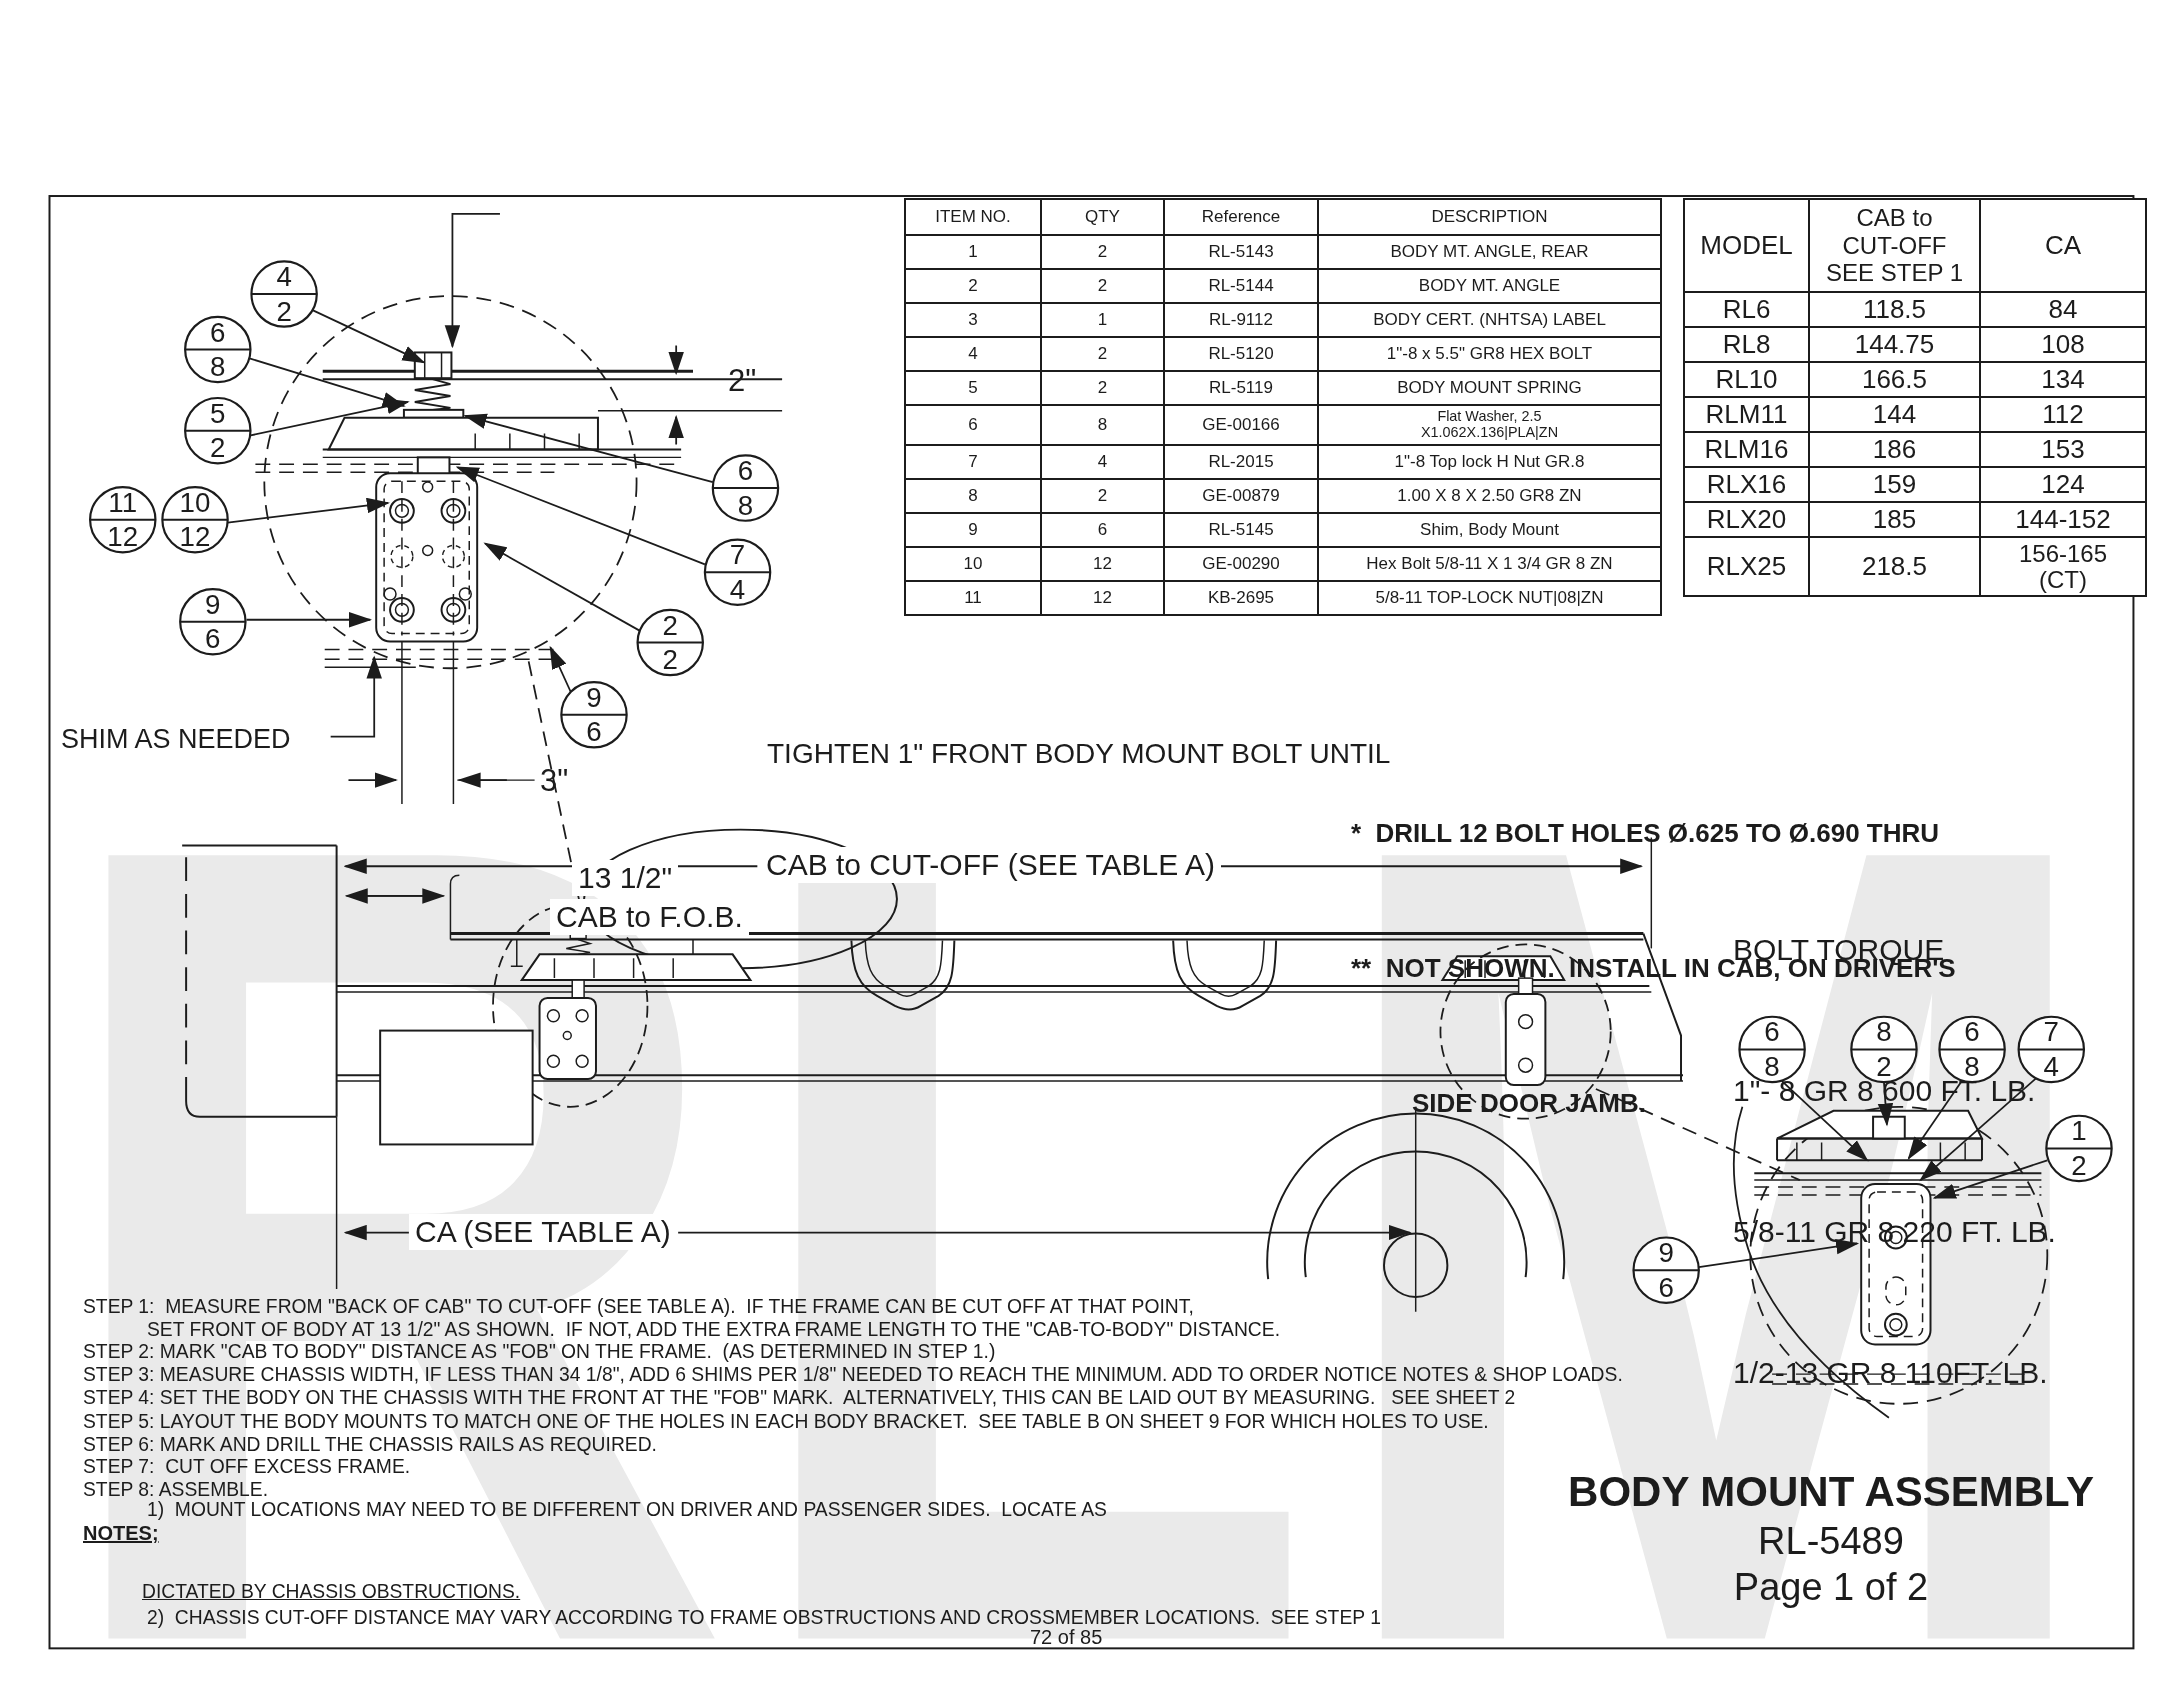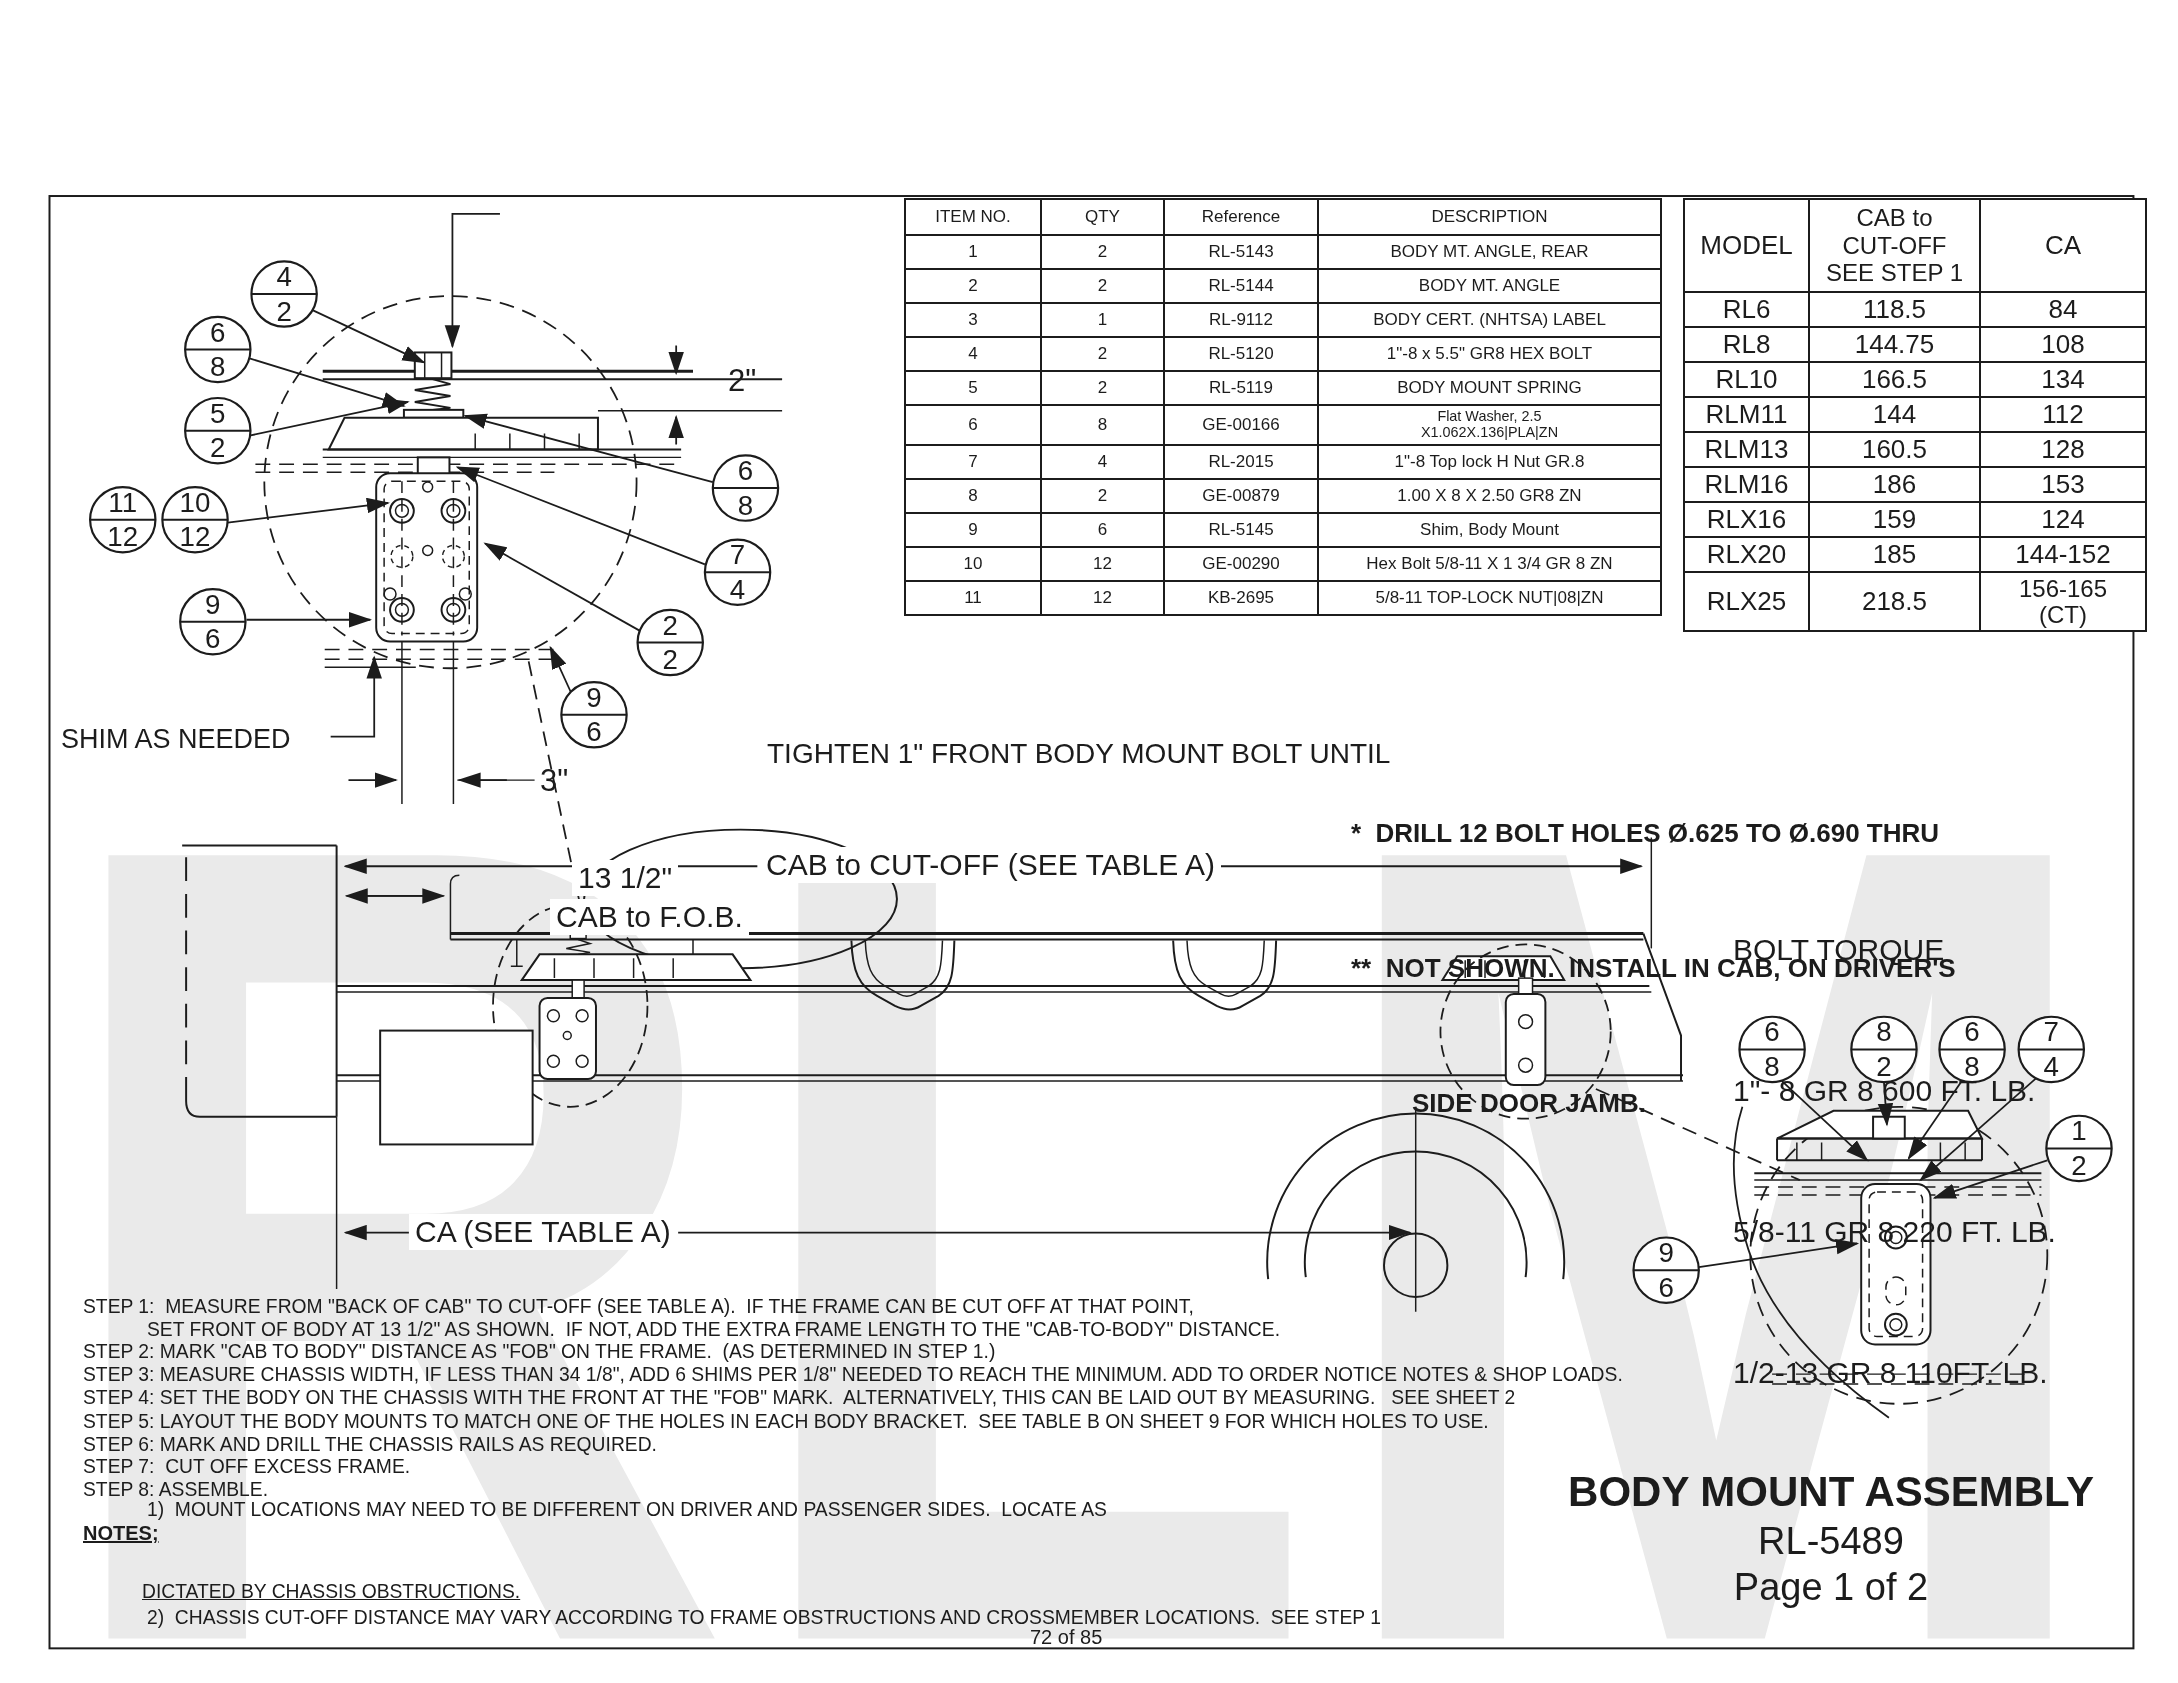--- a/index.html
+++ b/index.html
@@ -471,25 +471,20 @@
             <td>RL10</td>
             <td>166.5</td>
             <td>134</td>
           </tr>
   <tr>
             <td>RLM11</td>
             <td>144</td>
             <td>112</td>
           </tr>
   <tr>
-            <td>RLM13</td>
-            <td>160.5</td>
-            <td>128</td>
-          </tr>
-  <tr>
             <td>RLM16</td>
             <td>186</td>
             <td>153</td>
           </tr>
   <tr>
             <td>RLX16</td>
             <td>159</td>
             <td>124</td>
           </tr>
   <tr>

